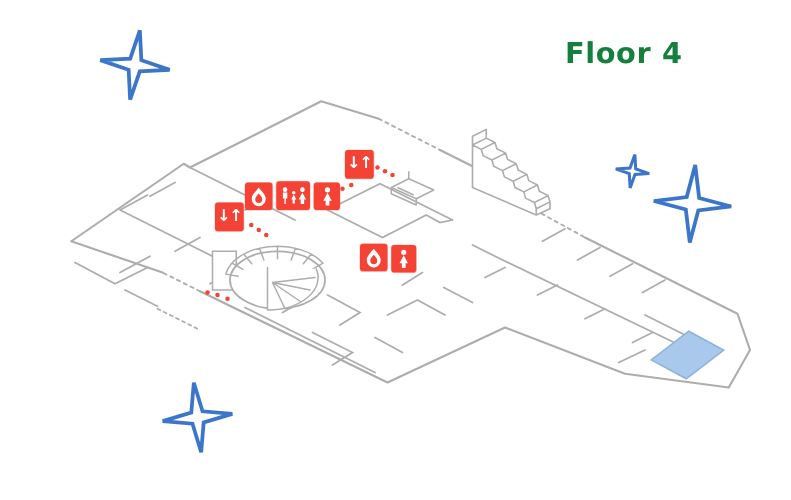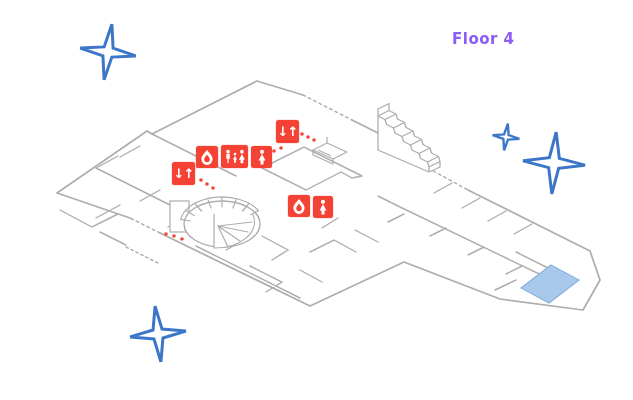--- a/index.html
+++ b/index.html
@@ -2,21 +2,21 @@
 <html><head>
 <meta charset="utf-8">
 <style>
   html,body{margin:0;padding:0;}
   body{width:633px;height:400px;background:#ffffff;overflow:hidden;
        font-family:"Liberation Sans", sans-serif;}
   .canvas{position:relative;width:633px;height:400px;background:#ffffff;}
   .plan-svg{position:absolute;left:0;top:0;z-index:1;}
   .floor-title{position:absolute;left:452px;top:30px;z-index:3;
        font-family:"DejaVu Sans", sans-serif;
-       font-size:15px;font-weight:bold;letter-spacing:.5px;color:#8b5cf6;text-align:center;}
+       font-size:23px;font-weight:bold;letter-spacing:.5px;color:#15803d;text-align:center;}
   .marker{position:absolute;z-index:2;background:#F44334;border-radius:2.5px;
        display:flex;align-items:center;justify-content:center;
        box-shadow:0 0 0 0.5px rgba(244,67,52,.25);}
   .marker svg{display:block;}
   .elev-glyph{color:#ffffff;font-family:"DejaVu Sans", sans-serif;
        font-size:13px;font-weight:bold;letter-spacing:-1px;line-height:1;
        transform:translateY(-.5px);}
 </style>
 </head>
 <body>

